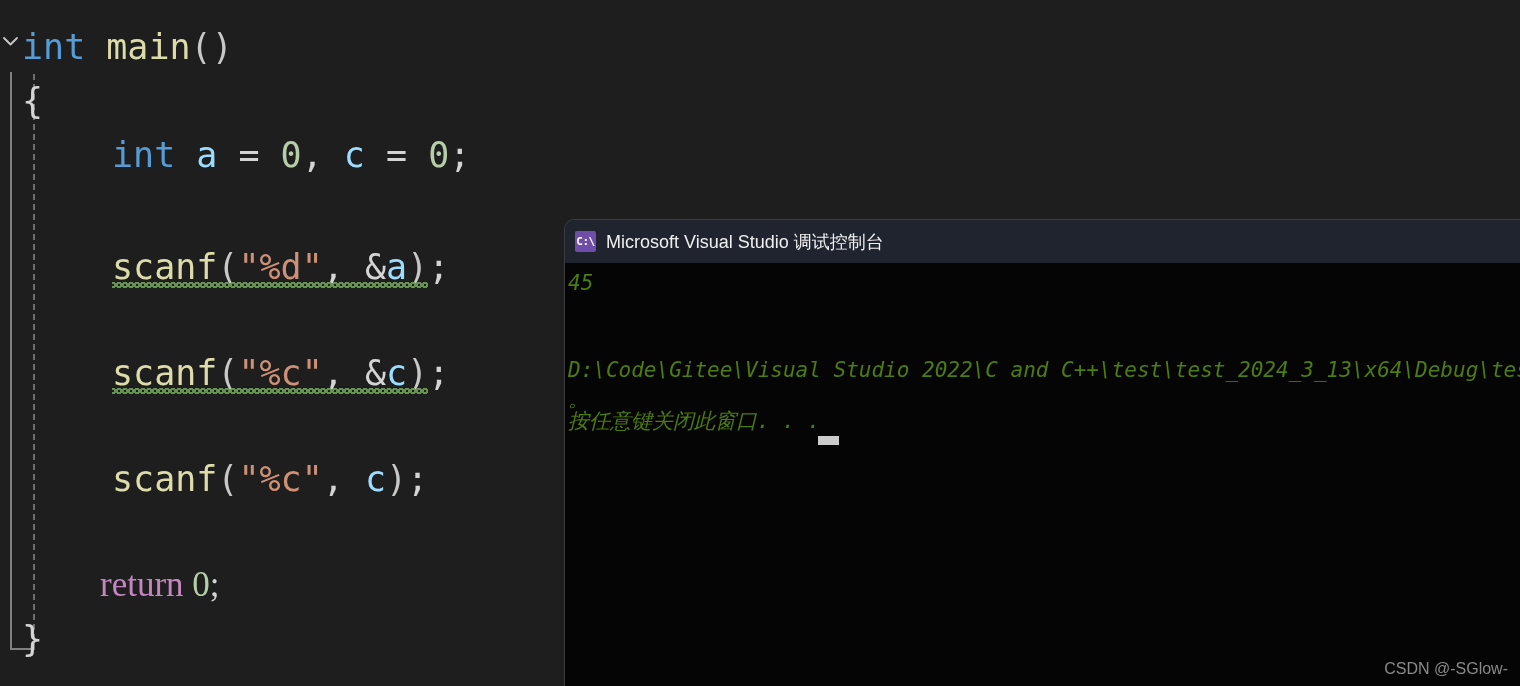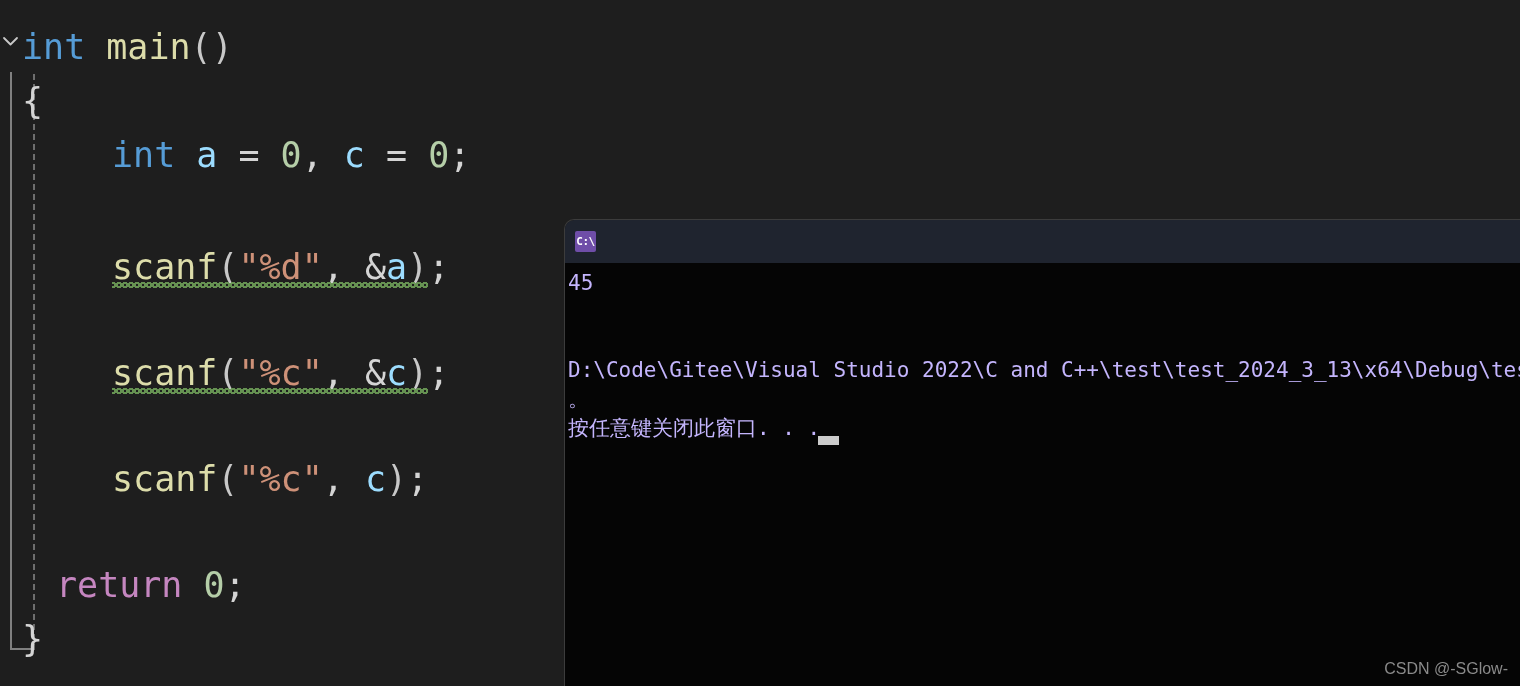--- a/index.html
+++ b/index.html
@@ -151,24 +151,25 @@
   #console-body {
     position: relative;
     height: 423px;
     background: #050505;
     overflow: hidden;
   }
   .console-line {
     position: absolute;
     left: 3px;
     white-space: pre;
-    color: #c4b5fd;
+    color: #4d7c0f;
     font-family: "DejaVu Sans Mono", monospace;
     font-size: 21px;
     line-height: 29px;
+    font-style: italic;
   }
   #console-cursor {
     position: absolute;
     width: 21px;
     height: 9px;
     background: #cccccc;
   }
 
   
   #watermark {
@@ -200,39 +201,40 @@
     <div id="indent-guides">
         <div class="indent-guide" style="top: 74px; height: 576px; position: absolute;"></div>
       </div>
     <div id="code-lines">
         <div class="code-line" style="top: 18px; padding-left: 22px;"><span><span class="tok t-kw">int</span><span class="tok t-punc"> </span><span class="tok t-fn">main</span><span class="tok t-paren">()</span></span></div>
         <div class="code-line" style="top: 72px; padding-left: 22px;"><span><span class="tok t-brace">{</span></span></div>
         <div class="code-line" style="top: 126px; padding-left: 112px;"><span><span class="tok t-kw">int</span><span class="tok t-punc"> </span><span class="tok t-var">a</span><span class="tok t-punc"> = </span><span class="tok t-num">0</span><span class="tok t-punc">, </span><span class="tok t-var">c</span><span class="tok t-punc"> = </span><span class="tok t-num">0</span><span class="tok t-punc">;</span></span></div>
         <div class="code-line" style="top: 238px; padding-left: 112px;"><span class="squiggle"><span class="tok t-fn">scanf</span><span class="tok t-paren">(</span><span class="tok t-str">"%d"</span><span class="tok t-punc">, </span><span class="tok t-punc">&amp;</span><span class="tok t-var">a</span><span class="tok t-paren">)</span></span><span class="tok t-punc">;</span></div>
         <div class="code-line" style="top: 344px; padding-left: 112px;"><span class="squiggle"><span class="tok t-fn">scanf</span><span class="tok t-paren">(</span><span class="tok t-str">"%c"</span><span class="tok t-punc">, </span><span class="tok t-punc">&amp;</span><span class="tok t-var">c</span><span class="tok t-paren">)</span></span><span class="tok t-punc">;</span></div>
         <div class="code-line" style="top: 450px; padding-left: 112px;"><span><span class="tok t-fn">scanf</span><span class="tok t-paren">(</span><span class="tok t-str">"%c"</span><span class="tok t-punc">, </span><span class="tok t-var">c</span><span class="tok t-paren">)</span><span class="tok t-punc">;</span></span></div>
-        <div class="code-line" style="top: 556px; padding-left: 56px;"><span><span class="tok t-kw2">return</span><span class="tok t-punc"> </span><span class="tok t-num">0</span><span class="tok t-punc">;</span></span></div>
+        <div class="code-line" style="top: 556px; padding-left: 100px; font-family: Liberation Serif, serif;"><span><span class="tok t-kw2">return</span><span class="tok t-punc"> </span><span class="tok t-num">0</span><span class="tok t-punc">;</span></span></div>
         <div class="code-line" style="top: 610px; padding-left: 22px;"><span><span class="tok t-brace">}</span></span></div>
       </div>
   </div>
 
   <div id="console-window">
     <div id="console-titlebar">
       <div id="console-icon">
         <span class="cglyph">C:\</span>
       </div>
+      <div id="console-title-text">Microsoft Visual Studio 调试控制台</div>
     </div>
     <div id="console-body">
       <div id="console-lines">
           <div class="console-line" style="top: 6px;">45</div>
           <div class="console-line" style="top: 35px;"></div>
           <div class="console-line" style="top: 64px;"></div>
           <div class="console-line" style="top: 93px;">D:\Code\Gitee\Visual Studio 2022\C and C++\test\test_2024_3_13\x64\Debug\test_2024_3_13.exe (进程 18032)已退出，代码为 0</div>
           <div class="console-line" style="top: 122px;">。</div>
-          <div class="console-line" style="top: 151px;">按任意键关闭此窗口. . .</div>
+          <div class="console-line" style="top: 144px;">按任意键关闭此窗口. . .</div>
         </div>
       <div id="console-cursor" style="left: 253px; top: 173px;"></div>
     </div>
   </div>
 
   <div id="watermark">CSDN @-SGlow-</div>
 
 </div>
 
 </body></html>

